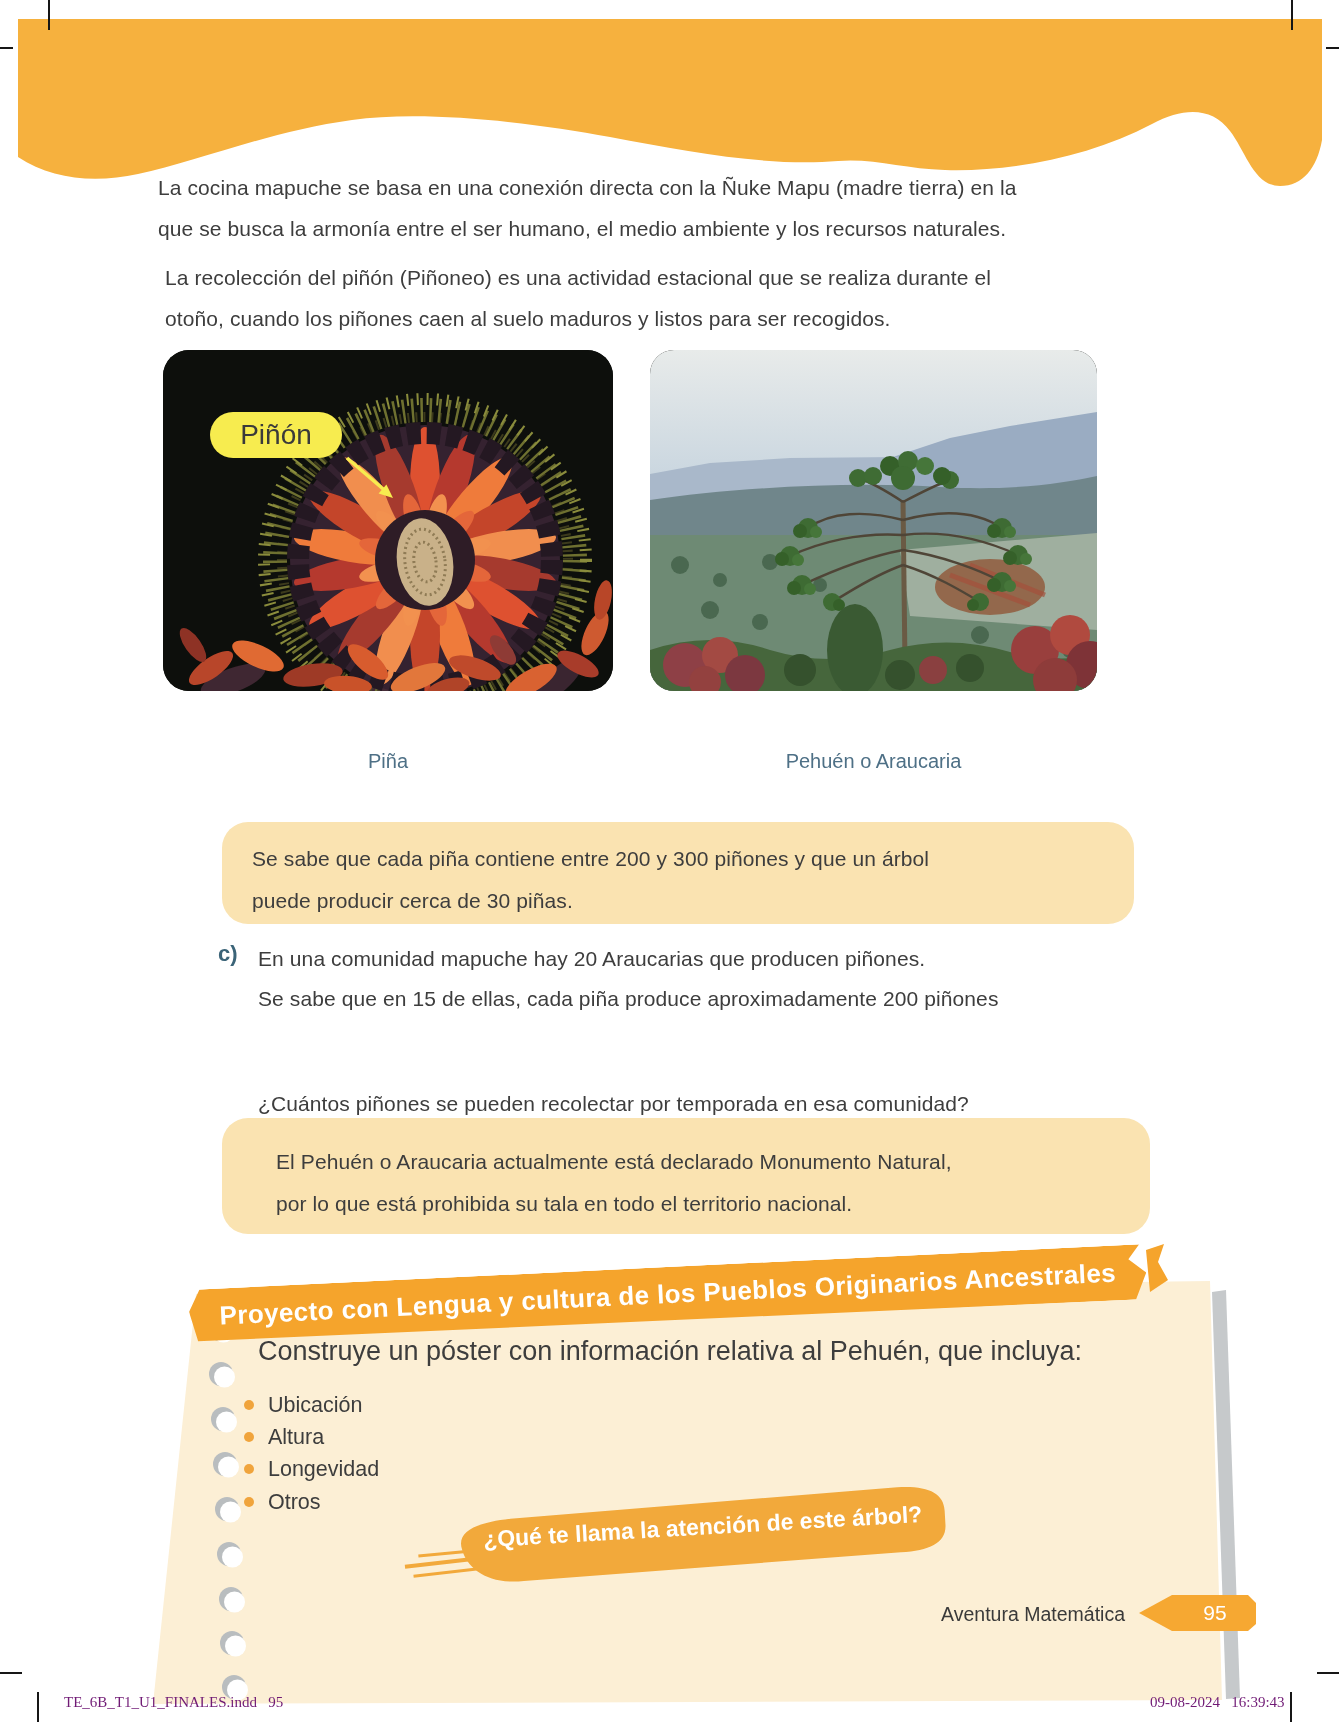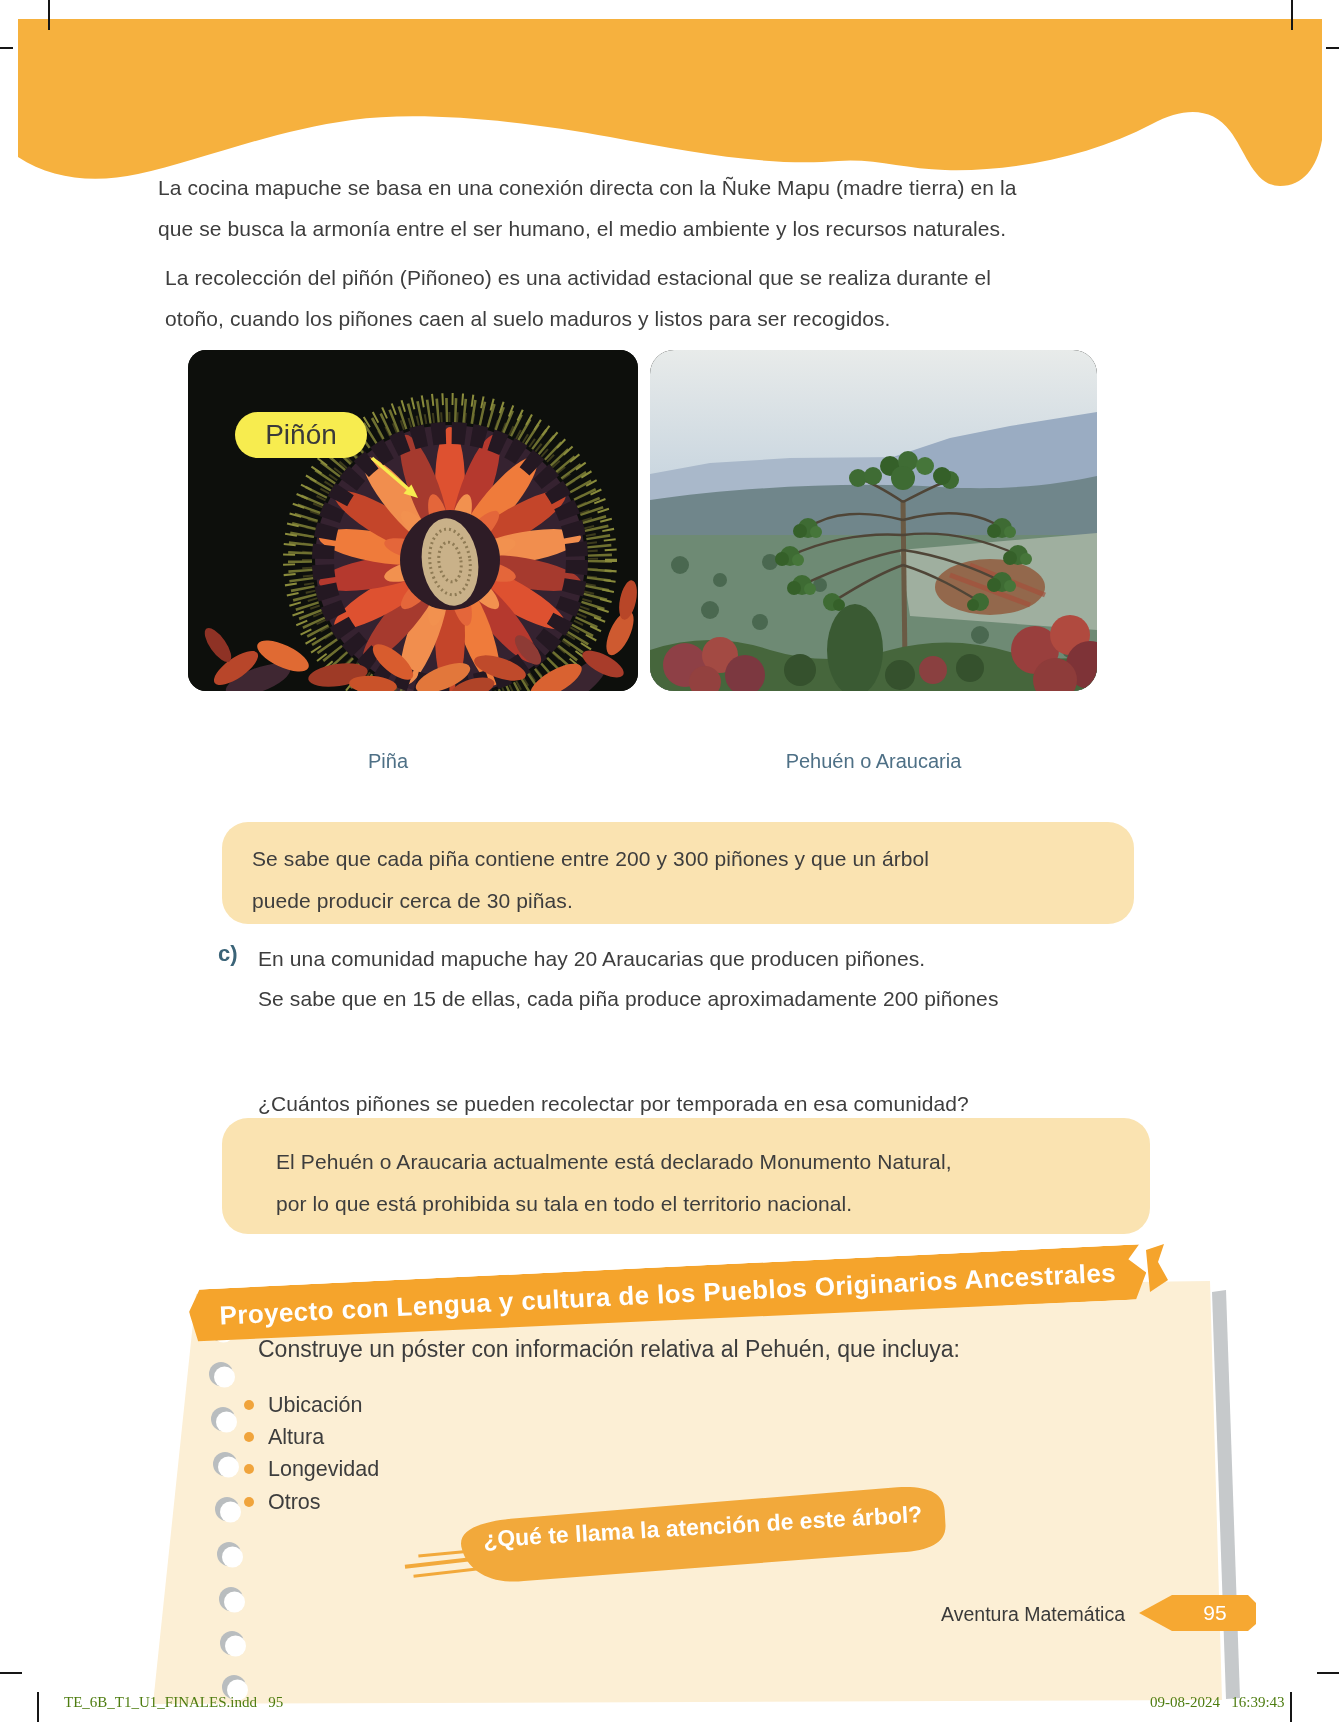--- a/index.html
+++ b/index.html
@@ -6,21 +6,21 @@
   #page{
     position:relative;width:1339px;height:1722px;background:#ffffff;overflow:hidden;
     font-family:"Liberation Sans",sans-serif;color:#3d3d3d;
   }
   .bg-svg{position:absolute;left:0;top:0;}
   
   .body-line{position:relative;font-size:21px;line-height:41px;color:#3d3d3d;letter-spacing:.1px;}
   .para{position:absolute;width:920px;}
   
   .photo{position:absolute;overflow:hidden;background:#0d0f0c;}
-  .photo-left{left:163px;top:350px;width:450px;height:341px;border-radius:18px;margin-left:25px;}
+  .photo-left{left:163px;top:350px;width:450px;height:341px;border-radius:26px;}
   .photo-right{left:650px;top:350px;width:447px;height:341px;border-radius:24px;}
   .caption{position:absolute;top:750px;text-align:center;font-size:20px;color:#4e7086;}
   .callout{
     position:absolute;left:47px;top:62px;width:132px;height:46px;background:#f7ec4f;
     border-radius:24px;display:flex;align-items:center;justify-content:center;
     font-size:28px;color:#3a3a3a;
   }
   
   .infobox{position:absolute;left:222px;width:912px;background:#fae3b1;border-radius:26px;}
   .infobox .body-line{margin:0 0 0 0;}
@@ -29,40 +29,40 @@
   .q-lines{position:absolute;left:258px;top:939px;width:860px;}
   .q-question{position:absolute;left:258px;top:1083px;width:860px;}
   
   .banner{
     position:absolute;left:188px;top:1290px;width:958px;height:55px;background:#f5a42c;
     transform:rotate(-2.75deg);transform-origin:top left;
     clip-path:polygon(1.2% 0%,99.4% 0%,98.2% 26%,100% 52%,98.8% 100%,0.8% 94%,0% 40%);
     display:flex;align-items:center;justify-content:center;
   }
   .banner span{color:#ffffff;font-size:26px;font-weight:bold;letter-spacing:.4px;white-space:nowrap;}
-  .paper-text{position:absolute;left:258px;width:880px;font-size:23px;color:#3d3d3d;}
+  .paper-text{position:absolute;left:258px;width:880px;font-size:27px;color:#3d3d3d;}
   .bullet-row{position:absolute;left:244px;height:30px;display:flex;align-items:center;}
   .bullet-dot{width:10px;height:10px;border-radius:50%;background:#f0a43c;margin-right:14px;}
   .bullet-label{font-size:21.5px;color:#3d3d3d;}
   .brush{
     position:absolute;left:400px;top:1515px;width:545px;height:62px;
     transform:rotate(-3.3deg);transform-origin:top left;
   }
   .brush-text{
     position:absolute;left:58px;top:0;width:487px;height:58px;display:flex;align-items:center;justify-content:center;
     color:#ffffff;font-size:23px;font-weight:bold;white-space:nowrap;
   }
   .footer-brand{position:absolute;left:900px;top:1603px;width:225px;text-align:right;font-size:19.5px;color:#3a3a3a;}
   .page-num{
     position:absolute;left:1185px;top:1601px;width:60px;text-align:center;
     color:#ffffff;font-size:21px;
   }
   
   .crop{position:absolute;background:#161616;}
-  .meta{position:absolute;font-family:"Liberation Serif",serif;font-size:15px;color:#4d7c0f;white-space:pre;}
+  .meta{position:absolute;font-family:"Liberation Serif",serif;font-size:15px;color:#701a75;white-space:pre;}
 </style>
 </head>
 <body>
 
 <div id="page">
 
   <svg class="bg-svg" width="1339" height="1722" viewBox="0 0 1339 1722">
 
     <path d="M18,19 L1322,19 L1322,140
       C1317,168 1303,186 1280,186

